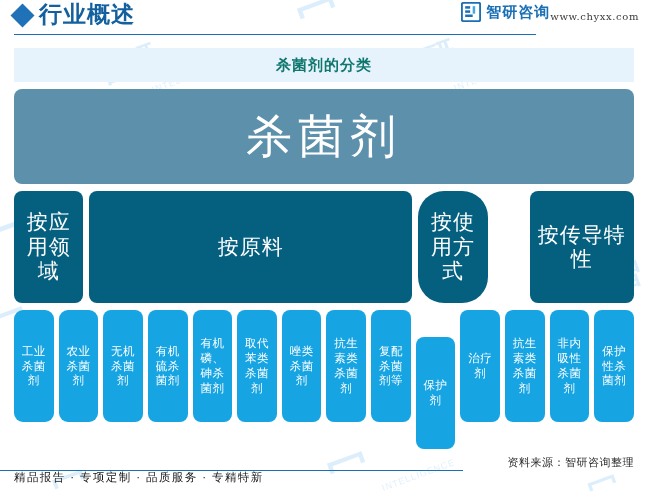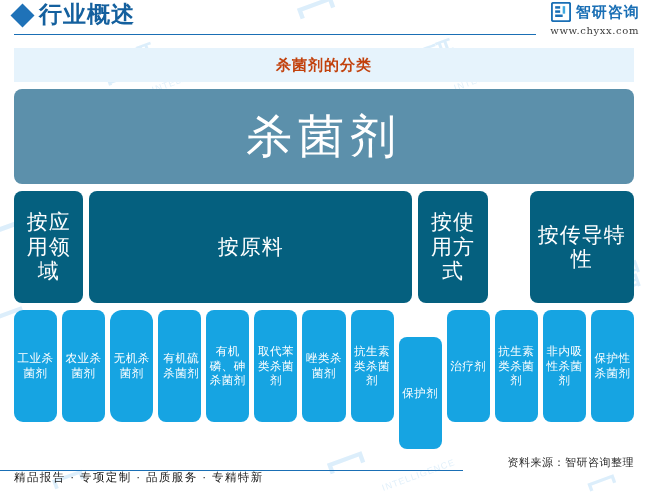--- a/index.html
+++ b/index.html
@@ -70,22 +70,21 @@
   .header-title {
     font-family: "DejaVu Serif", "Liberation Serif", serif;
     font-size: 23px;
     font-weight: bold;
     color: #14609e;
     letter-spacing: 1px;
     line-height: 26px;
   }
   .header-right {
     display: flex;
-    flex-direction: column;
-    align-items: center;
+    align-items: flex-end;
     padding-top: 2px;
   }
   .brand-row {
     display: flex;
     align-items: center;
     gap: 5px;
   }
   .brand-logo {
     width: 20px;
     height: 20px;
@@ -122,21 +121,21 @@
     height: 34px;
     background: #e6f3fc;
     display: flex;
     align-items: center;
     justify-content: center;
   }
   .title-band-text {
     font-family: "DejaVu Serif", "Liberation Serif", serif;
     font-size: 15px;
     font-weight: bold;
-    color: #c2410c;
+    color: #0f766e;
     letter-spacing: 1px;
   }
 
   
   .diagram {
     position: relative;
     z-index: 2;
     margin: 7px 14px 0 14px;
   }
   .row {
@@ -273,33 +272,34 @@
 
 <div class="diagram">
 
   <div class="row">
     <div class="node node-root">杀菌剂</div>
   </div>
 
   <div class="row row-l2">
     <div class="node node-l2" style="flex:1 1 0;">按应用领域</div>
     <div class="node node-l2" style="flex:5 1 0;">按原料</div>
-    <div class="node node-l2" style="flex:1 1 0;">按使用方式</div>
+    <div class="node node-l2" style="flex:1 1 0;border-radius:26px;">按使用方式</div>
     <div class="node node-l2" style="flex:1.55 1 0;margin-left:36px;">按传导特性</div>
   </div>
 
   <div class="row row-l3">
     <div class="node node-l3" style="flex:1 1 0;border-radius:9px;">工业杀菌剂</div>
-    <div class="node node-l3" style="flex:1 1 0;">农业杀菌剂</div>
-    <div class="node node-l3" style="flex:1 1 0;border-radius:12px;">无机杀菌剂</div>
-    <div class="node node-l3" style="flex:1 1 0;text-align:right;">有机硫杀菌剂</div>
+    <div class="node node-l3" style="flex:1 1 0;border-radius:9px;">农业杀菌剂</div>
+    <div class="node node-l3" style="flex:1 1 0;">无机杀菌剂</div>
+    <div class="node node-l3" style="flex:1 1 0;">有机硫杀菌剂</div>
     <div class="node node-l3" style="flex:1 1 0;">有机磷、砷杀菌剂</div>
     <div class="node node-l3" style="flex:1 1 0;">取代苯类杀菌剂</div>
     <div class="node node-l3" style="flex:1 1 0;">唑类杀菌剂</div>
     <div class="node node-l3" style="flex:1 1 0;">抗生素类杀菌剂</div>
+    <div class="node node-l3" style="flex:1 1 0;">复配杀菌剂等</div>
     <div class="node node-l3" style="flex:1 1 0;margin-top:27px;">保护剂</div>
     <div class="node node-l3" style="flex:1 1 0;">治疗剂</div>
     <div class="node node-l3" style="flex:1 1 0;">抗生素类杀菌剂</div>
     <div class="node node-l3" style="flex:1 1 0;">非内吸性杀菌剂</div>
     <div class="node node-l3" style="flex:1 1 0;">保护性杀菌剂</div>
   </div>
 </div>
 
 <div class="source">资料来源：智研咨询整理</div>
 

